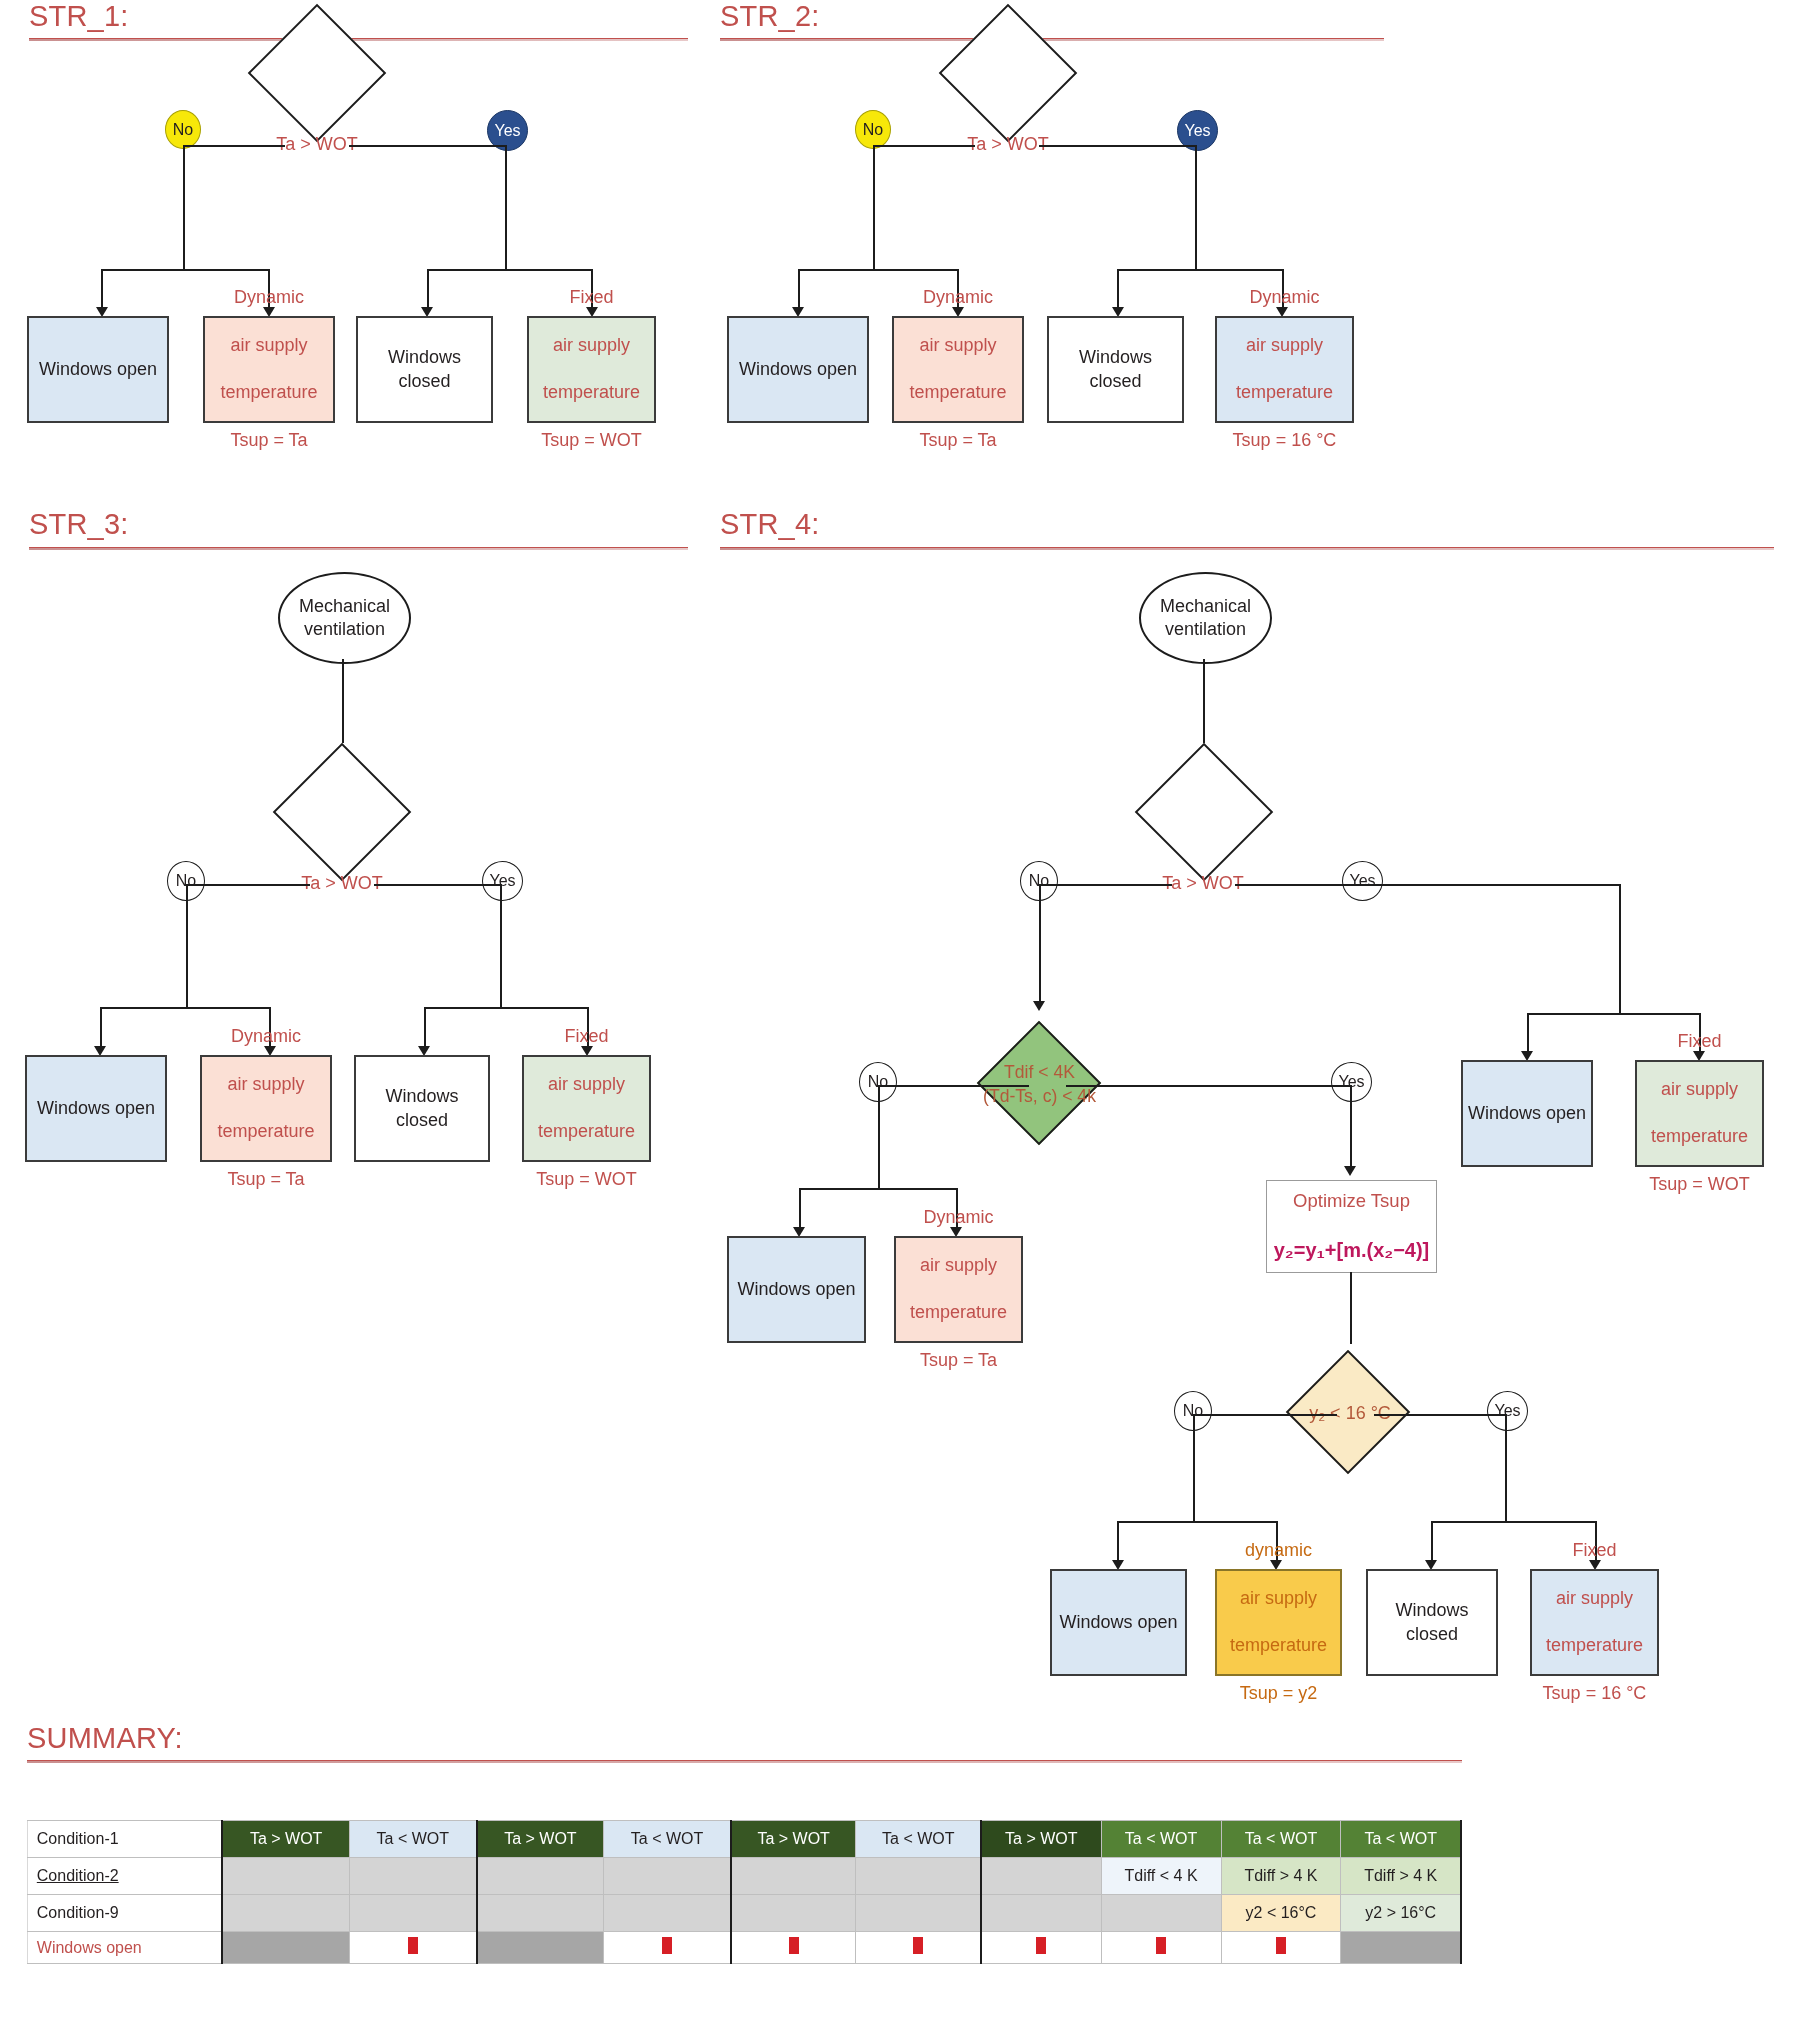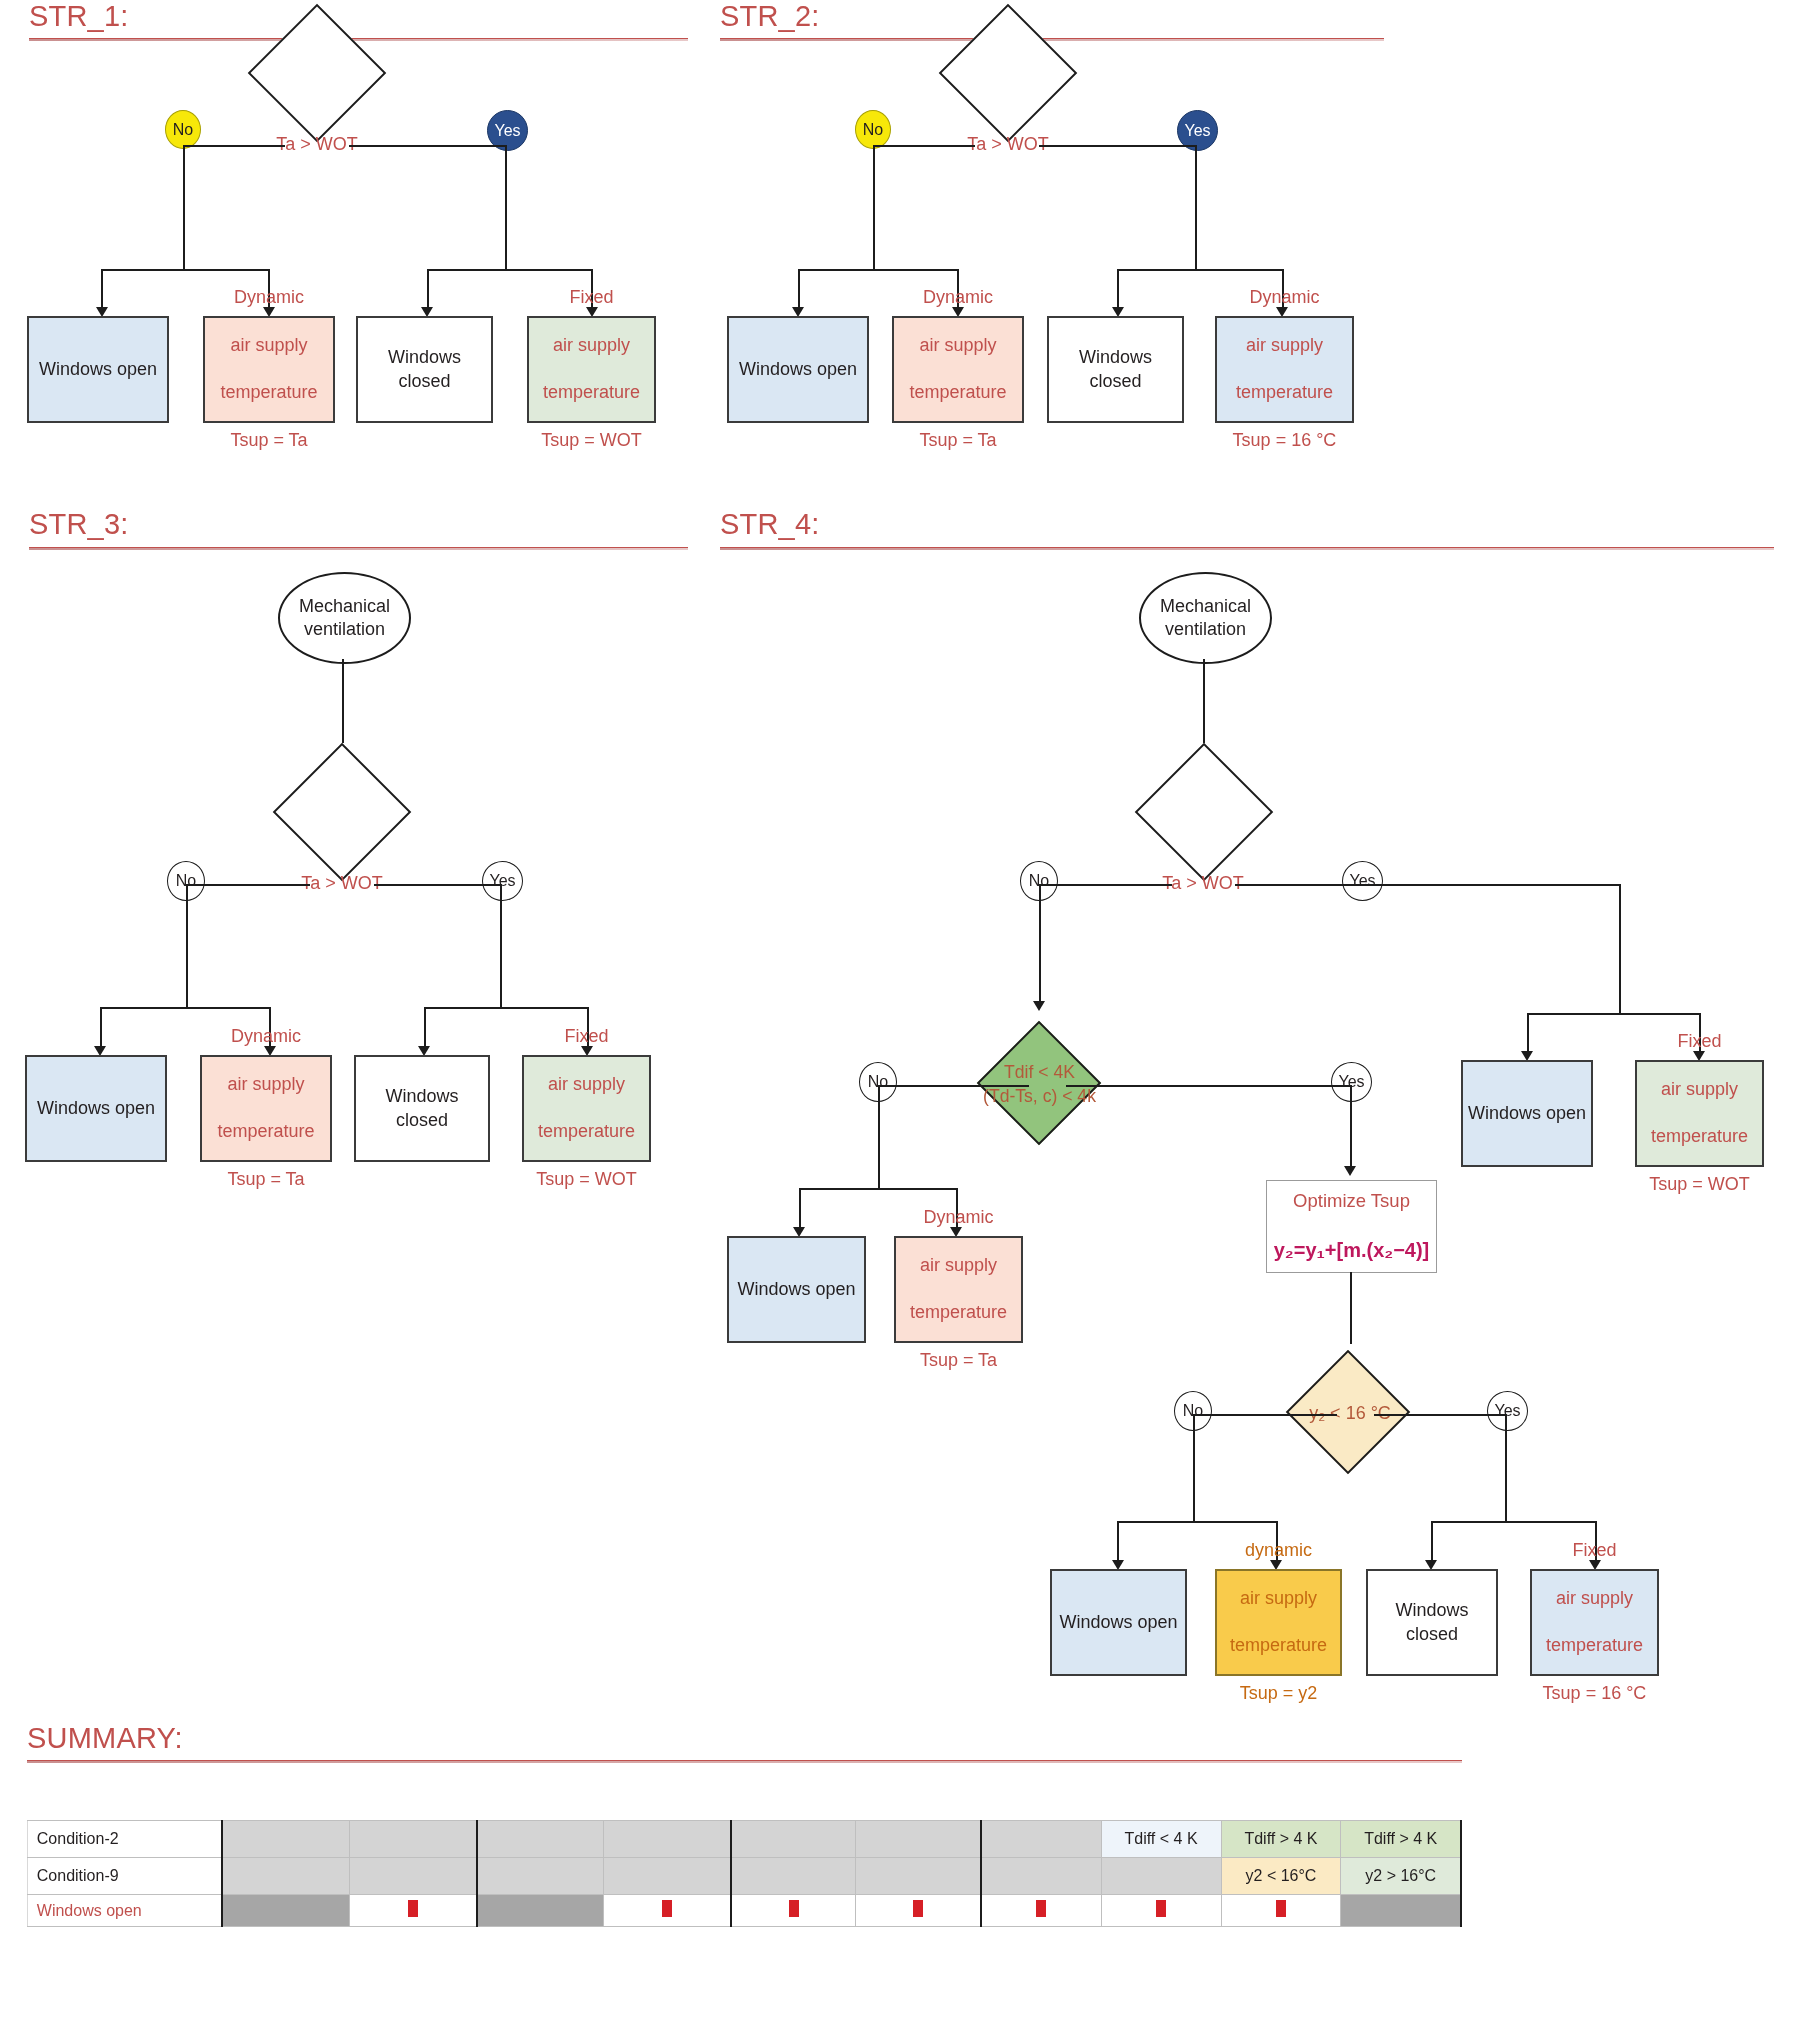--- a/index.html
+++ b/index.html
@@ -439,21 +439,34 @@
     <span>Tsup = 16 °C</span>
   </span>
 </div>
 
 <div class="abs sec-title" style="left:27px;top:1722px;">SUMMARY:</div>
 <div class="abs sec-rule" style="left:27px;top:1760px;width:1435px;"></div>
 
 <table class="tbl" id="summary-table" style="left:27px;top:1820px;width:1435px;">
     <tbody>
       <tr>
-        <td class="rowlab" style="width:190px;height:37px;">Condition-2</td>
+        <td class="rowlab" style="width:190px;height:37px;">Condition-1</td>
+        <td class="c-dkgreen vthick" style="width:124px;height:37px;">Ta &gt; WOT</td>
+        <td class="c-ltblue" style="width:124px;height:37px;">Ta &lt; WOT</td>
+        <td class="c-dkgreen vthick" style="width:124px;height:37px;">Ta &gt; WOT</td>
+        <td class="c-ltblue" style="width:124px;height:37px;">Ta &lt; WOT</td>
+        <td class="c-dkgreen vthick" style="width:122px;height:37px;">Ta &gt; WOT</td>
+        <td class="c-ltblue" style="width:122px;height:37px;">Ta &lt; WOT</td>
+        <td class="c-dkgreen2 vthick" style="width:117px;height:37px;">Ta &gt; WOT</td>
+        <td class="c-medgreen" style="width:117px;height:37px;">Ta &lt; WOT</td>
+        <td class="c-medgreen" style="width:117px;height:37px;">Ta &lt; WOT</td>
+        <td class="c-medgreen vthick-r" style="width:117px;height:37px;">Ta &lt; WOT</td>
+      </tr>
+      <tr>
+        <td class="rowlab" style="width:190px;height:37px;text-decoration:underline;">Condition-2</td>
         <td class="c-grey vthick" style="width:124px;height:37px;"></td>
         <td class="c-grey" style="width:124px;height:37px;"></td>
         <td class="c-grey vthick" style="width:124px;height:37px;"></td>
         <td class="c-grey" style="width:124px;height:37px;"></td>
         <td class="c-grey vthick" style="width:122px;height:37px;"></td>
         <td class="c-grey" style="width:122px;height:37px;"></td>
         <td class="c-grey vthick" style="width:117px;height:37px;"></td>
         <td class="c-paleblue" style="width:117px;height:37px;">Tdiff &lt; 4 K</td>
         <td class="c-ltgreen" style="width:117px;height:37px;">Tdiff &gt; 4 K</td>
         <td class="c-ltgreen vthick-r" style="width:117px;height:37px;">Tdiff &gt; 4 K</td>

